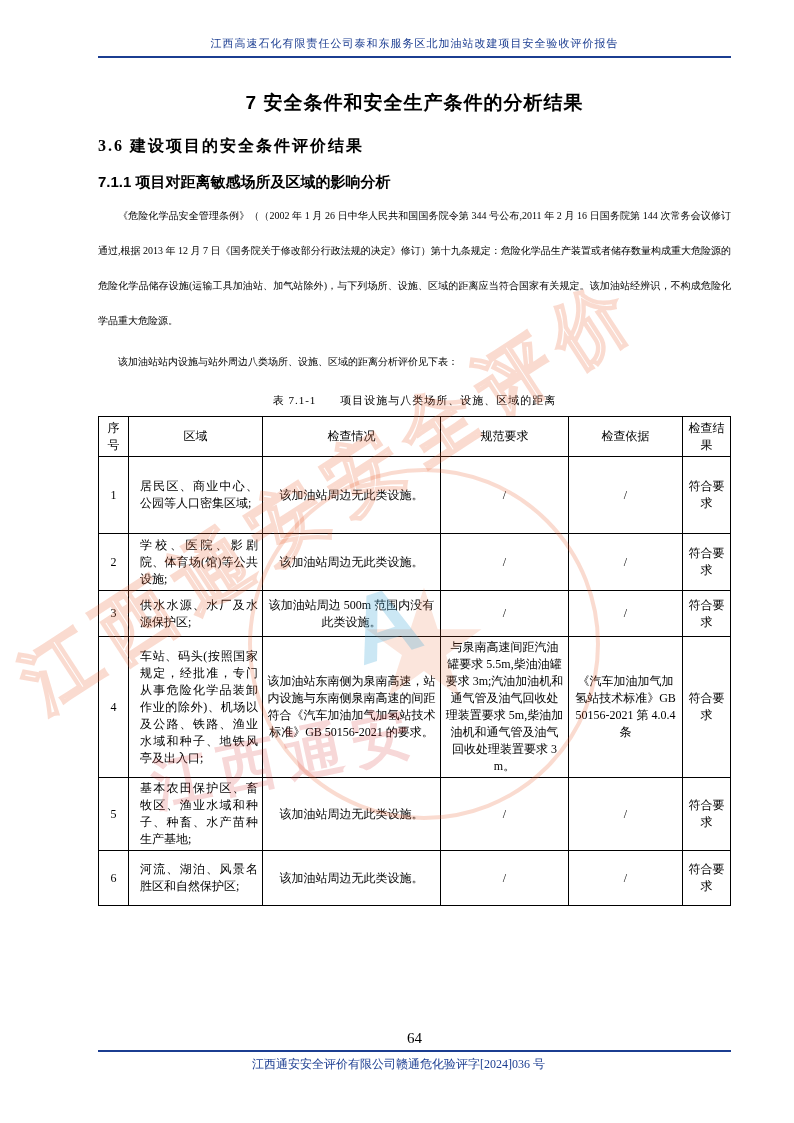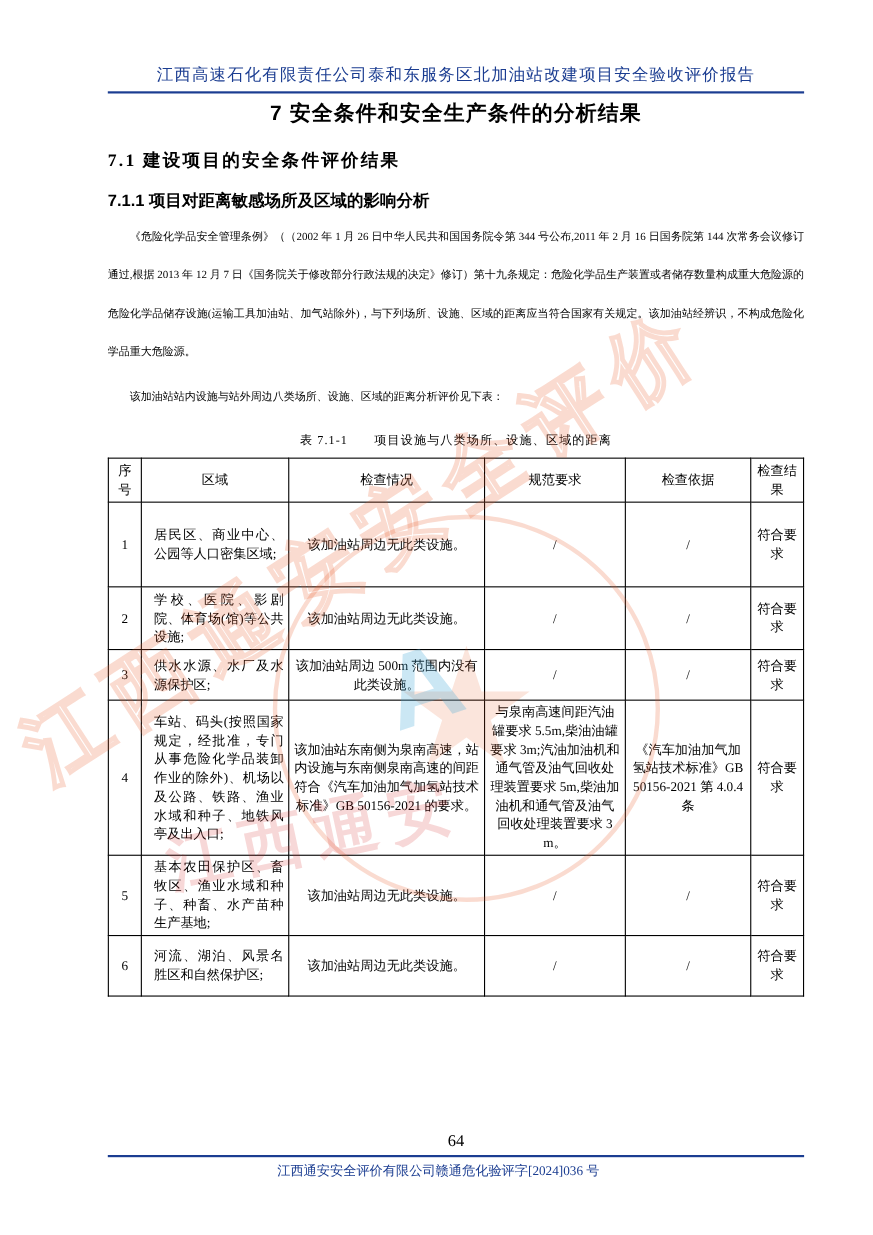--- a/index.html
+++ b/index.html
@@ -8,24 +8,24 @@
     position:relative;
     width:794px; height:1123px;
     margin:0 auto;
     background:#ffffff;
     overflow:hidden;
     font-family:"Liberation Serif", serif;
     color:#000;
   }
   
   .header {
-    position:absolute; top:59px; left:98px; right:63px;
+    position:absolute; top:36px; left:98px; right:63px;
     text-align:center;
     color:#1b3d91;
-    font-size:15px;
+    font-size:11px;
     letter-spacing:1px;
     padding-bottom:5px;
     border-bottom:2px solid #1b3d91;
   }
   
   .content { position:absolute; top:82px; left:98px; right:63px; }
   .doc-title {
     font-family:"Liberation Sans", sans-serif;
     font-weight:bold;
     font-size:19px;
@@ -160,21 +160,21 @@
     <div class="wm-blue">A</div>
     <div class="wm-red">江西通安</div>
   </div>
 
   <div class="header">
     <span>江西高速石化有限责任公司泰和东服务区北加油站改建项目安全验收评价报告</span>
   </div>
 
   <div class="content">
     <div class="doc-title">7  安全条件和安全生产条件的分析结果</div>
-    <div class="sec-heading">7.1  建设项目的安全条件评价结果</div>
+    <div class="sec-heading">3.6  建设项目的安全条件评价结果</div>
     <div class="subsec-heading">7.1.1  项目对距离敏感场所及区域的影响分析</div>
     <p class="body-para">《危险化学品安全管理条例》（（2002 年 1 月 26 日中华人民共和国国务院令第 344 号公布,2011 年 2 月 16 日国务院第 144 次常务会议修订通过,根据 2013 年 12 月 7 日《国务院关于修改部分行政法规的决定》修订）第十九条规定：危险化学品生产装置或者储存数量构成重大危险源的危险化学品储存设施(运输工具加油站、加气站除外)，与下列场所、设施、区域的距离应当符合国家有关规定。该加油站经辨识，不构成危险化学品重大危险源。</p>
     <p class="body-para">该加油站站内设施与站外周边八类场所、设施、区域的距离分析评价见下表：</p>
     <div class="table-caption">表 7.1-1　　项目设施与八类场所、设施、区域的距离</div>
 
     <table class="dist-table">
       <colgroup>
         <col class="col-no">
           <col class="col-area">
           <col class="col-check">

